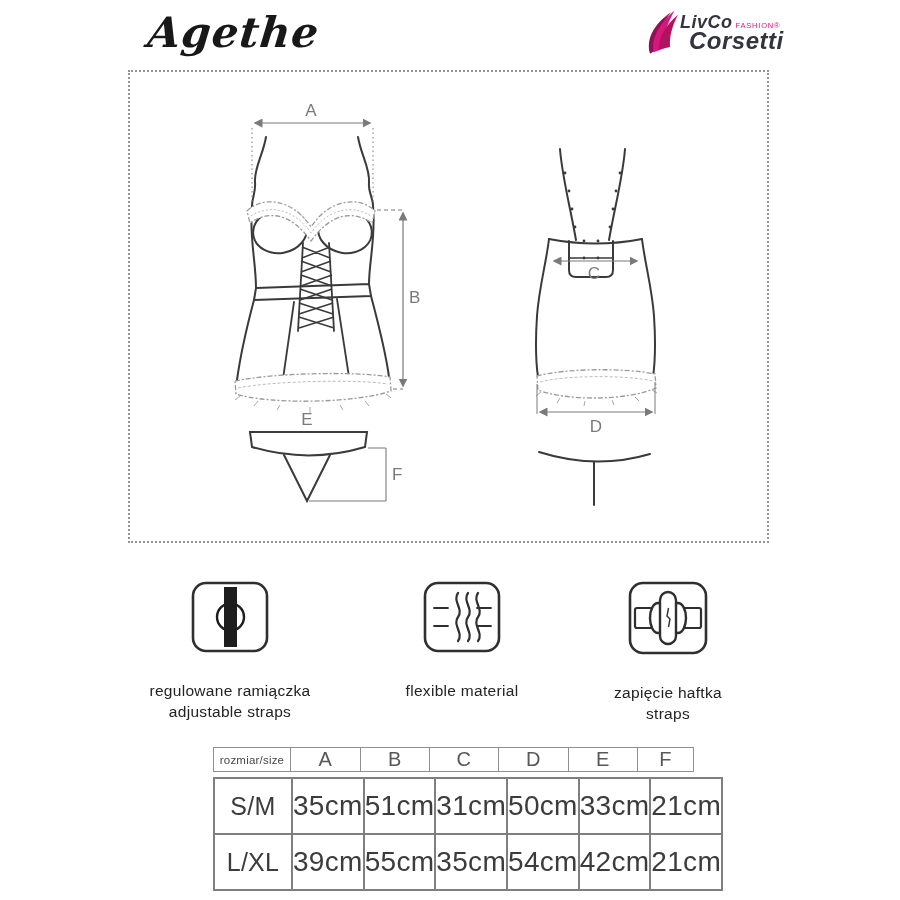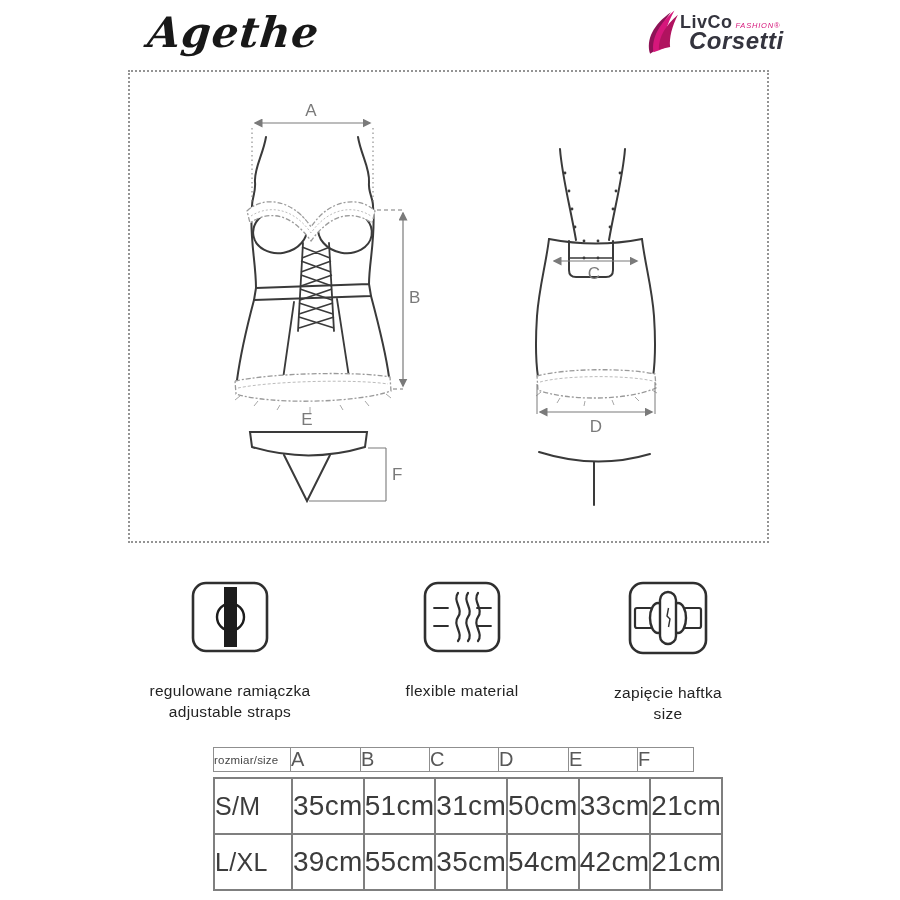--- a/index.html
+++ b/index.html
@@ -6,39 +6,39 @@
   .page{position:relative;width:900px;height:900px;background:#fff;overflow:hidden;
         font-family:"Liberation Sans",sans-serif;color:#222;}
 
   
   .title{position:absolute;left:148px;top:8px;font-family:"DejaVu Serif",serif;
          font-style:italic;font-size:42px;font-weight:600;color:#181818;
          letter-spacing:1px;transform:skewX(-6deg);}
   .logo{position:absolute;left:644px;top:6px;width:140px;height:54px;display:flex;align-items:center;}
   .logo-text{margin-left:-4px;line-height:1;}
   .logo-row1{display:flex;align-items:baseline;}
-  .logo-liv{font-size:18px;font-weight:bold;color:#34343e;letter-spacing:.5px;}
-  .logo-fashion{font-size:7.5px;font-style:italic;color:#d6177b;margin-left:3px;letter-spacing:.8px;}
+  .logo-liv{font-size:18px;font-weight:bold;font-style:italic;color:#34343e;letter-spacing:.5px;}
+  .logo-fashion{font-size:7.5px;color:#d6177b;margin-left:3px;letter-spacing:.8px;}
   .logo-corsetti{font-size:24px;font-weight:bold;font-style:italic;color:#34343e;
                  margin-top:-2px;margin-left:9px;letter-spacing:.5px;}
 
   
   .draw-box{position:absolute;left:128px;top:70px;width:641px;height:473px;
             border:2px dotted #949494;box-sizing:border-box;}
   .draw-svg{position:absolute;left:128px;top:70px;}
 
   
   .feature{position:absolute;top:580px;width:300px;text-align:center;}
   .f1{left:80px;}.f2{left:312px;}.f3{left:518px;}
   .caption{margin-top:22px;font-size:15.5px;line-height:21px;color:#232323;letter-spacing:.3px;}
 
   
   .tbl-wrap{position:absolute;left:213px;top:747px;}
   table{border-collapse:collapse;table-layout:fixed;}
-  td{padding:0;text-align:left;vertical-align:middle;}
+  td{padding:0;text-align:center;vertical-align:middle;}
   .hdr td{border:1px solid #8f8f8f;height:23px;font-size:20px;color:#585858;letter-spacing:.5px;}
   .hdr td.szcell{font-size:11.5px;color:#474747;letter-spacing:.2px;}
   .bdy{margin-top:0;}
   .bdy td{border:2px solid #7f7f7f;height:54px;font-size:28px;color:#3c3c3c;letter-spacing:.3px;}
   .bdy td.szcell{font-size:25px;}
   .bdy-wrap{margin-top:5px;}
   .c0{width:76px;}.c1{width:69px;}.c2{width:68px;}.c3{width:68px;}.c4{width:69px;}.c5{width:68px;}.c6{width:55px;}
 </style>
 </head>
 <body>
@@ -200,21 +200,21 @@
       <rect x="3" y="3" width="76" height="70" rx="13" fill="none" stroke="#2f2f2f" stroke-width="2.6"></rect>
       <rect x="8" y="28" width="17" height="20" rx="2" fill="#ffffff" stroke="#2f2f2f" stroke-width="2.2"></rect>
       <rect x="57" y="28" width="17" height="20" rx="2" fill="#ffffff" stroke="#2f2f2f" stroke-width="2.2"></rect>
       <ellipse cx="31" cy="38" rx="8" ry="15" fill="#ffffff" stroke="#2f2f2f" stroke-width="2.4"></ellipse>
       <ellipse cx="51" cy="38" rx="8" ry="15" fill="#ffffff" stroke="#2f2f2f" stroke-width="2.4"></ellipse>
       <rect x="33" y="12" width="16" height="52" rx="8" fill="#ffffff" stroke="#2f2f2f" stroke-width="2.4"></rect>
       <path d="M41.5,28 l-1.5,8 l3,3 l-1.5,8" fill="none" stroke="#2f2f2f" stroke-width="1.4"></path>
     </svg>
     <div class="caption">
       <div>zapięcie haftka</div>
-      <div>size</div>
+      <div>straps</div>
     </div>
   </div>
 
   <div class="tbl-wrap">
     <table class="hdr">
       <tbody>
           <tr>
         <td class="c0 szcell">rozmiar/size</td>
         <td class="c1">A</td>
         <td class="c2">B</td>

